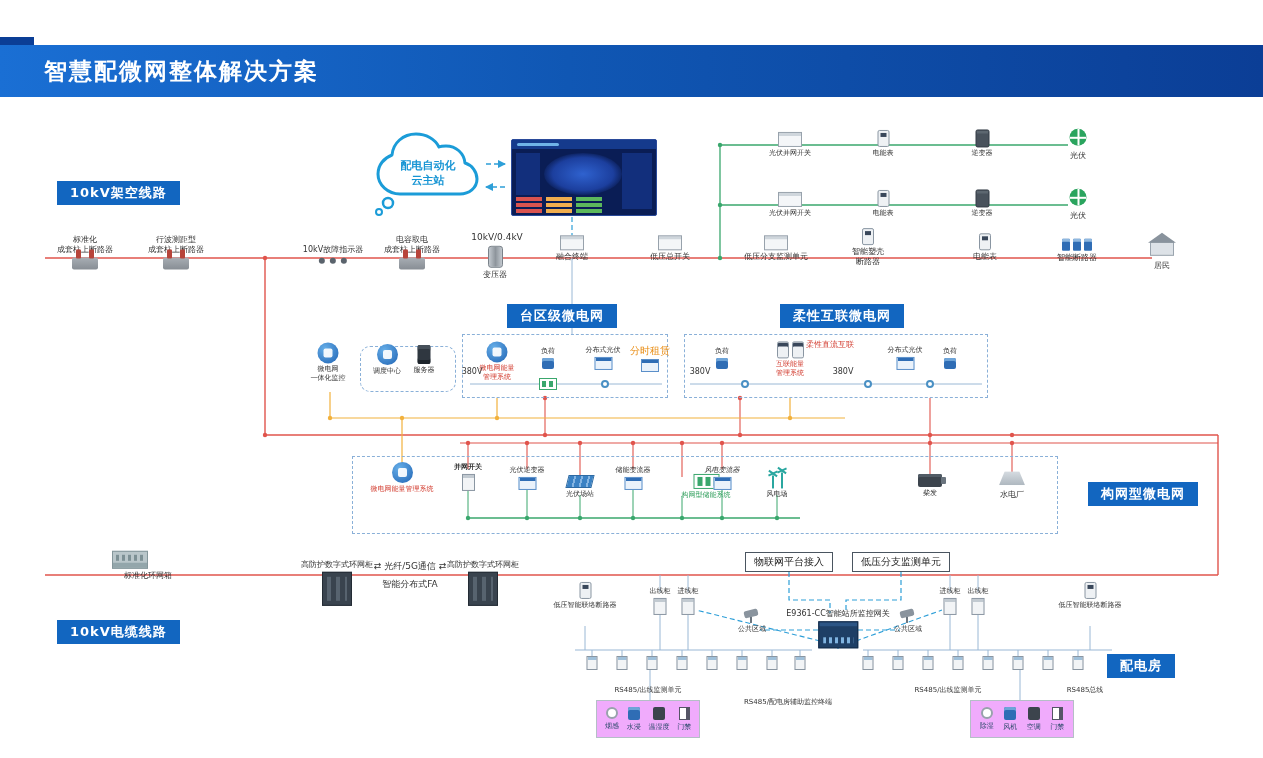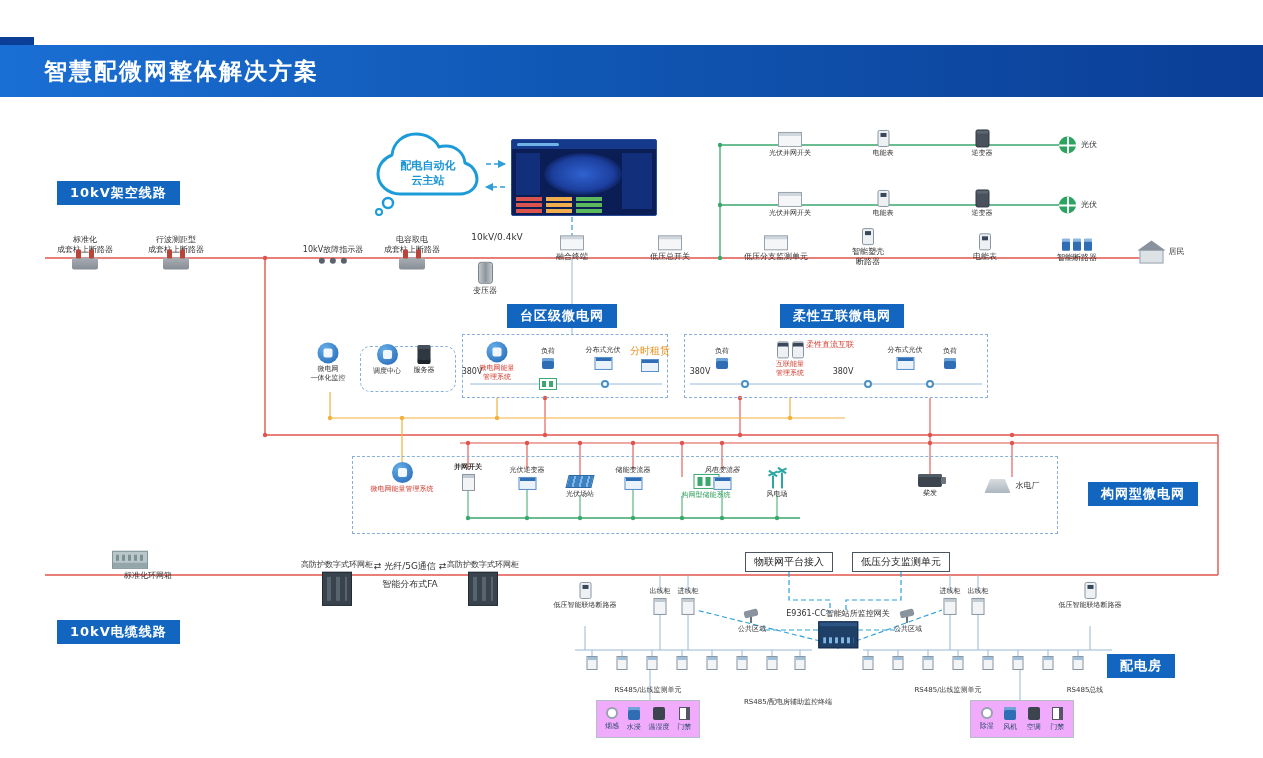--- a/index.html
+++ b/index.html
@@ -4,21 +4,21 @@
 <style>
 *{margin:0;padding:0;box-sizing:border-box}
 body{font-family:"DejaVu Sans","Liberation Sans",sans-serif;background:#fff}
 #canvas{position:relative;width:1263px;height:758px;background:#fff;overflow:hidden}
 #wires{position:absolute;left:0;top:0;z-index:1}
 .header{position:absolute;left:0;top:45px;width:100%;height:52px;z-index:5;display:flex;align-items:center;padding-left:44px;background:linear-gradient(90deg,#1a6fd4 0%,#1057b4 45%,#0b3e96 100%)}
 .header .title{color:#fff;font-size:23px;font-weight:bold;letter-spacing:2px}
 .notch{position:absolute;left:0;top:37px;width:34px;height:8px;background:#0b3e96;z-index:5}
 .badge{position:absolute;background:#1266c0;color:#fff;font-size:13px;font-weight:bold;padding:3px 13px;z-index:4;white-space:nowrap;letter-spacing:1px}
 .node{position:absolute;transform:translate(-50%,-50%);display:flex;flex-direction:column;align-items:center;gap:2px;z-index:3}
-.node.row{flex-direction:row;gap:5px}
+.node.row{flex-direction:column;gap:5px}
 .lbl{font-size:8px;color:#333;text-align:center;white-space:pre-line;line-height:1.3}
 .txt{position:absolute;transform:translate(-50%,-50%);font-size:8px;color:#333;white-space:nowrap;z-index:3;text-align:center}
 .lblbox{position:absolute;transform:translate(-50%,-50%);border:1px solid #4a5560;background:#fff;font-size:10px;color:#222;padding:2px 8px;white-space:nowrap;z-index:4}
 .region{position:absolute;border:1px dashed #8ab0d8;z-index:2}
 .icon{position:relative;flex:none}
 .i-pole{width:26px;height:12px;background:linear-gradient(#a8aeb4,#878d94);border-radius:2px;position:relative}
 .i-pole:before,.i-pole:after{content:"";position:absolute;top:-8px;width:5px;height:9px;background:#b8443a;border-radius:1px}
 .i-pole:before{left:4px}.i-pole:after{right:4px}
 .i-dots3{width:28px;height:8px;display:flex;gap:5px;align-items:center;justify-content:center}
 .i-dots3 i{width:6px;height:6px;border-radius:50%;background:#5a636c}
@@ -255,21 +255,21 @@
         <i></i>
         <i></i>
         <i></i>
       </div>
     </div>
     <div class="node" style="left: 412px; top: 252px;">
       <div class="lbl">电容取电
 成套柱上断路器</div>
       <div class="icon i-pole"></div>
     </div>
-    <div class="node" style="left: 485px; top: 263px; margin-top: 16px;">
+    <div class="node" style="left: 495px; top: 263px;">
       <div class="icon i-trans"></div>
       <div class="lbl">变压器</div>
     </div>
     <div class="node" style="left: 572px; top: 249px;">
       <div class="icon i-term"></div>
       <div class="lbl">融合终端</div>
     </div>
     <div class="node" style="left: 670px; top: 249px;">
       <div class="icon i-term"></div>
       <div class="lbl">低压总开关</div>

